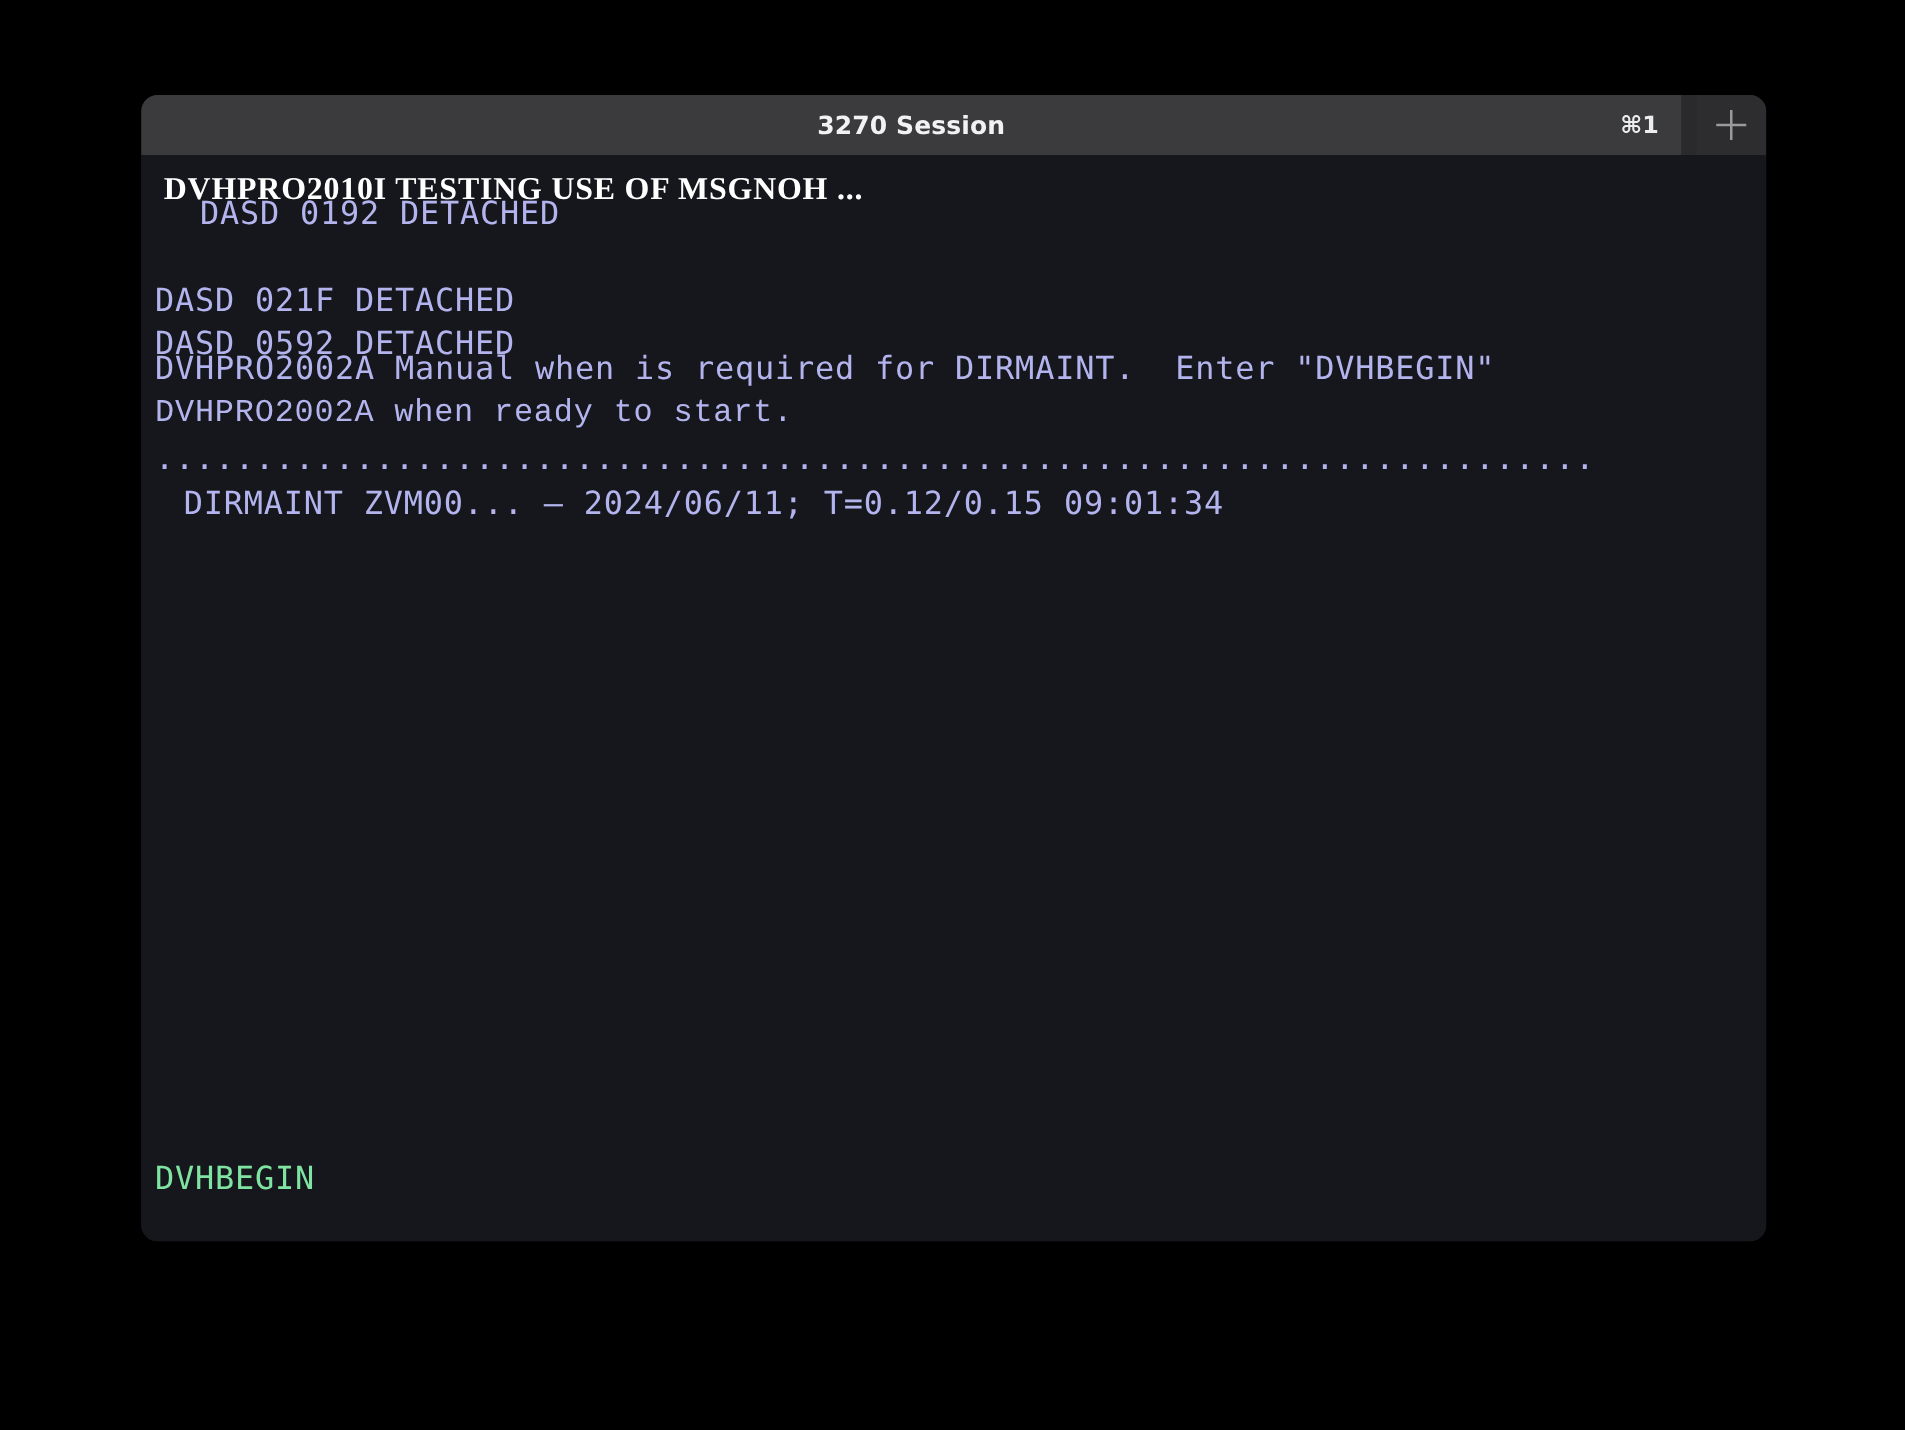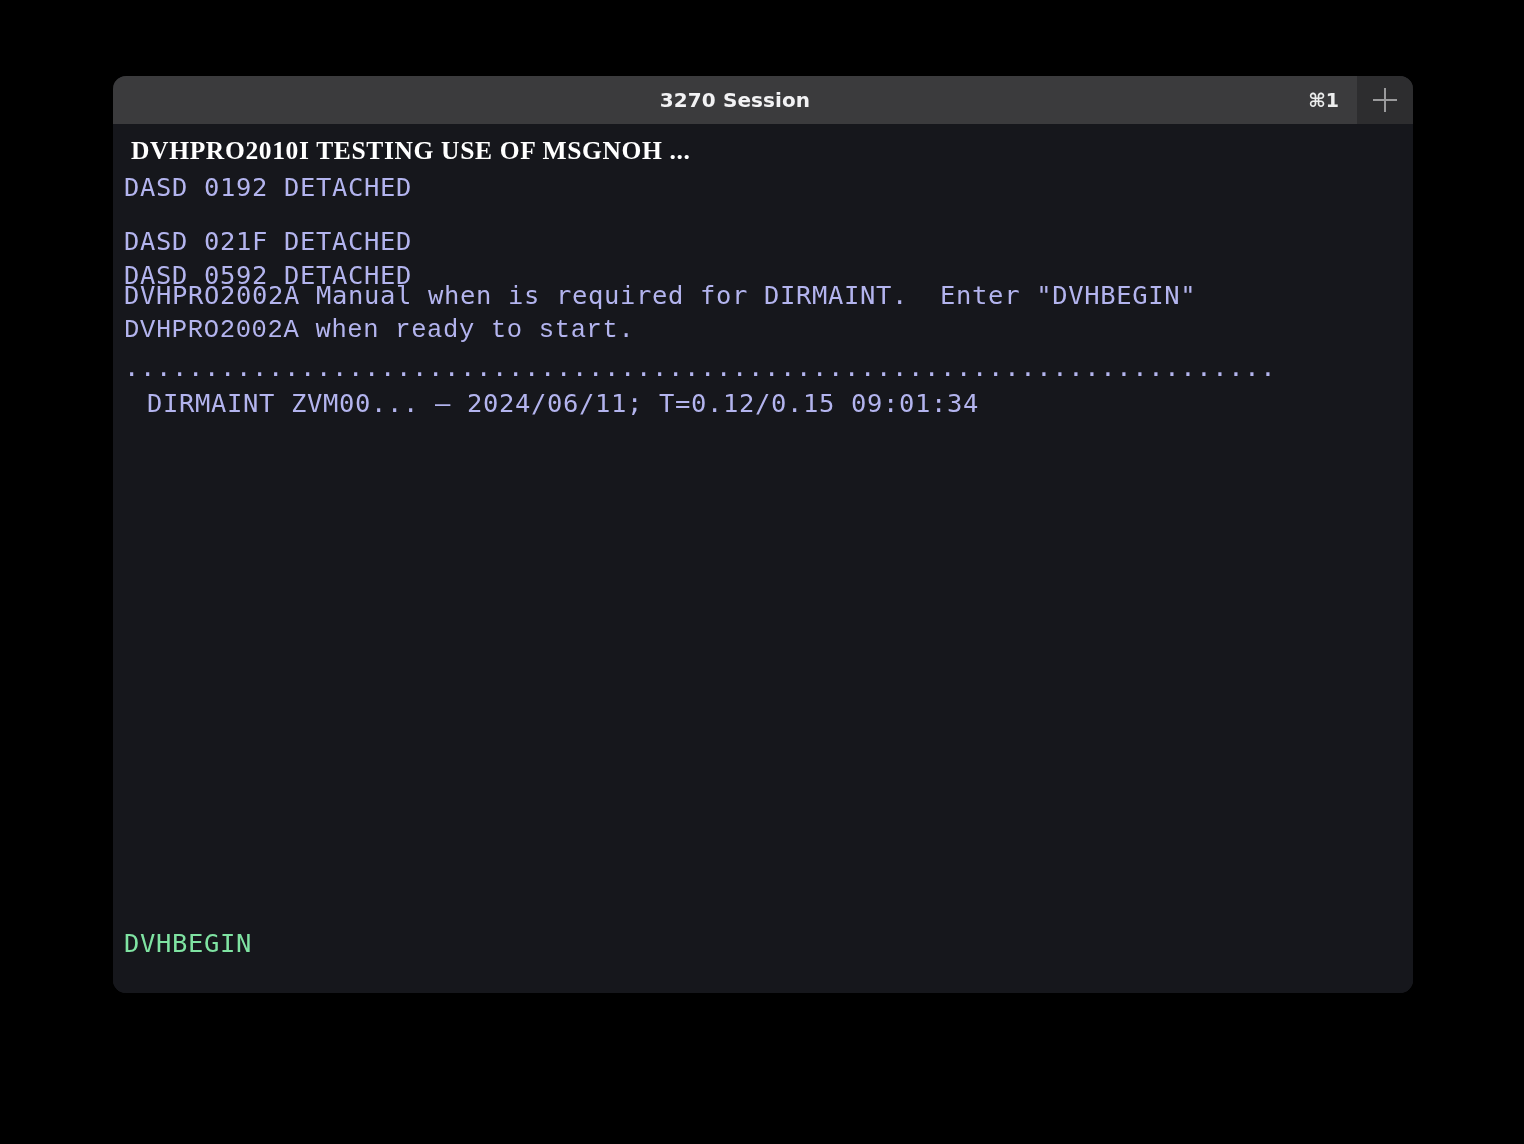--- a/index.html
+++ b/index.html
@@ -29,20 +29,21 @@
 
   
   #titlebar {
     position: absolute;
     left: 0; top: 0;
     width: 100%;
     height: 48px;
     background: #2a2a2c;
     display: flex;
     align-items: stretch;
+    gap: 12px;
   }
   #tab {
     flex: 1 1 auto;
     position: relative;
     background: #3b3b3d;
     display: flex;
     align-items: center;
     justify-content: center;
     border-top-left-radius: 13px;
     min-width: 0;
@@ -143,21 +144,21 @@
       <span id="tab-shortcut">⌘1</span>
     </div>
     <div id="newtab-button">
       <span class="plus"></span>
     </div>
   </div>
 
   <div id="screen">
     <div id="output-lines">
         <div class="term-line bold" style="top: 12px; font-family: Liberation Serif, serif;"> DVHPRO2010I TESTING USE OF MSGNOH ...</div>
-        <div class="term-line" style="top: 48px;">DASD 0192 DETACHED</div>
+        <div class="term-line" style="top: 32px; margin-left: 36px;">DASD 0192 DETACHED</div>
         <div class="term-line" style="top: 84px; margin-top: 18px;">DASD 021F DETACHED</div>
         <div class="term-line" style="top: 136px;">DASD 0592 DETACHED</div>
         <div class="term-line" style="top: 156px;">DVHPRO2002A Manual when is required for DIRMAINT.  Enter "DVHBEGIN"</div>
         <div class="term-line" style="top: 192px; font-family: Liberation Mono, monospace;">DVHPRO2002A when ready to start.</div>
         <div class="term-line" style="top: 228px;">........................................................................</div>
         <div class="term-line" style="top: 264px; margin-left: 23px;">DIRMAINT ZVM00... – 2024/06/11; T=0.12/0.15 09:01:34</div>
       </div>
 
     <div class="term-line green" id="input-line" style="top: 804px;">DVHBEGIN</div>
 

